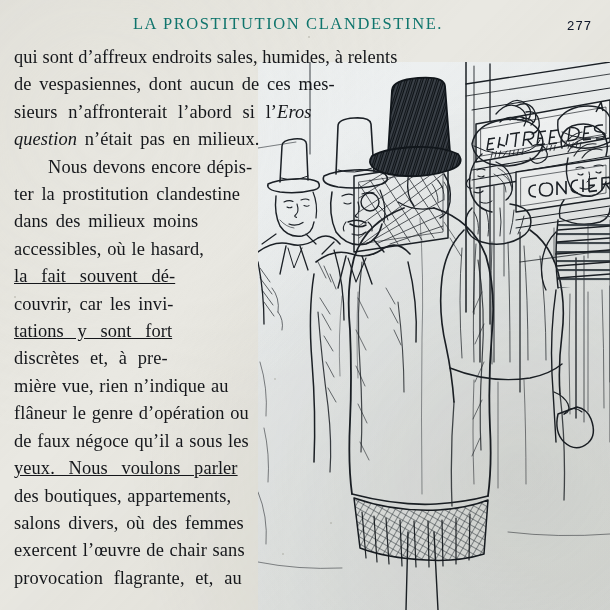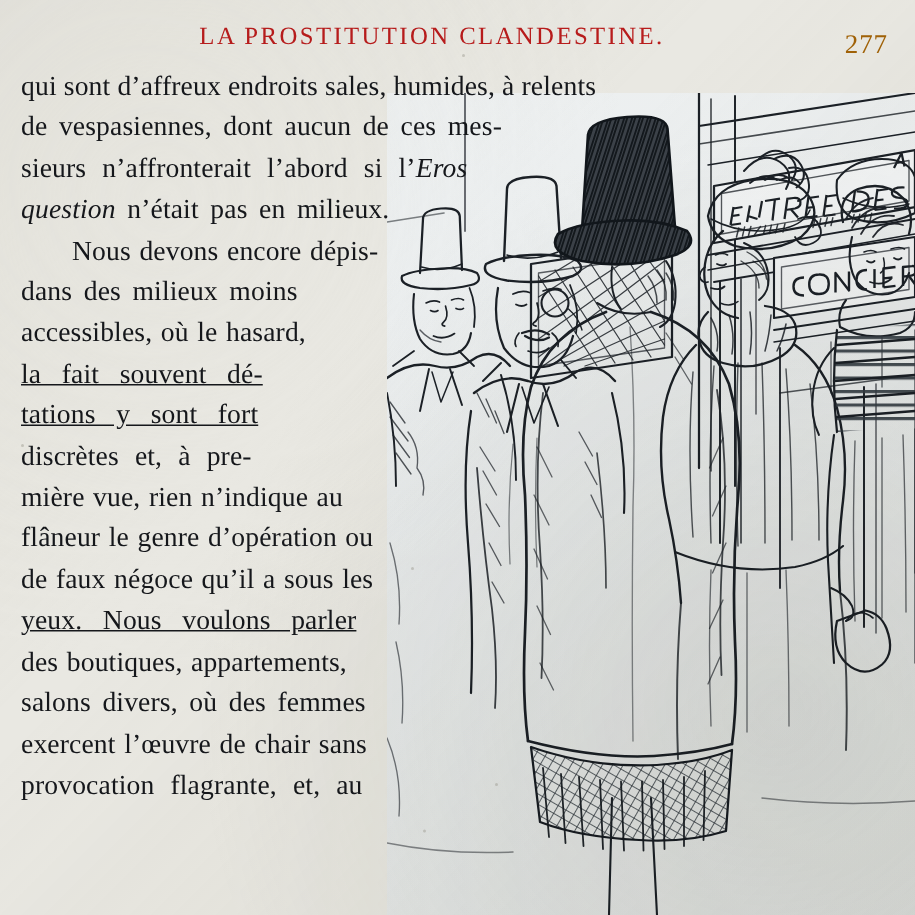--- a/index.html
+++ b/index.html
@@ -45,30 +45,31 @@
     height: 22px;
   }
   .head-title {
     position: absolute;
     left: 0; right: 0;
     top: 0;
     text-align: center;
     font-size: 16.5px;
     letter-spacing: 1.6px;
     font-weight: 400;
-    color: #b91c1c;
+    color: #0f766e;
     padding-right: 34px;
   }
   .folio {
     position: absolute;
     right: 18px;
     top: 5px;
-    font-size: 18px;
+    font-size: 13px;
     letter-spacing: .6px;
-    color: #a16207;
+    color: #0f172a;
+    font-family: Liberation Mono, monospace;
   }
 
   
   .textblock {
     position: absolute;
     left: 14px;
     top: 44px;
     width: 347px;
   }
   .tline {
@@ -439,23 +440,25 @@
   </div>
 
   <div class="textblock">
 
     <div class="tline">qui sont d’affreux endroits sales, humides, à relents</div>
     <div class="tline ws2 narrow">de vespasiennes, dont aucun de ces mes-</div>
     <div class="tline ws3 narrow"><span>sieurs n’affronterait l’abord si l’</span><i>Eros</i></div>
     <div class="tline ws2 narrow"><i>question</i><span> n’était pas en milieux.</span></div>
 
     <div class="tline indent narrow ws1">Nous devons encore dépis-</div>
+    <div class="tline narrow ws2">ter la prostitution clandestine</div>
     <div class="tline narrow ws2">dans des milieux moins</div>
     <div class="tline narrow ws1">accessibles, où le hasard,</div>
     <div class="tline narrow ws4">la fait souvent dé-</div>
+    <div class="tline narrow ws2">couvrir, car les invi-</div>
     <div class="tline narrow ws4">tations y sont fort</div>
     <div class="tline narrow ws3">discrètes et, à pre-</div>
     <div class="tline ws1">mière vue, rien n’indique au</div>
     <div class="tline ws1">flâneur le genre d’opération ou</div>
     <div class="tline ws1">de faux négoce qu’il a sous les</div>
     <div class="tline ws4">yeux. Nous voulons parler</div>
     <div class="tline ws1">des boutiques, appartements,</div>
     <div class="tline ws2">salons divers, où des femmes</div>
     <div class="tline ws1">exercent l’œuvre de chair sans</div>
     <div class="tline ws3">provocation flagrante, et, au</div>

